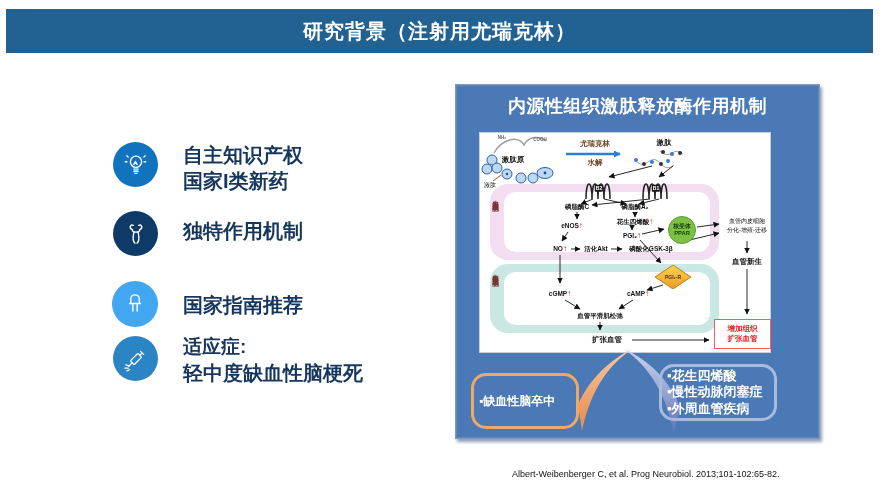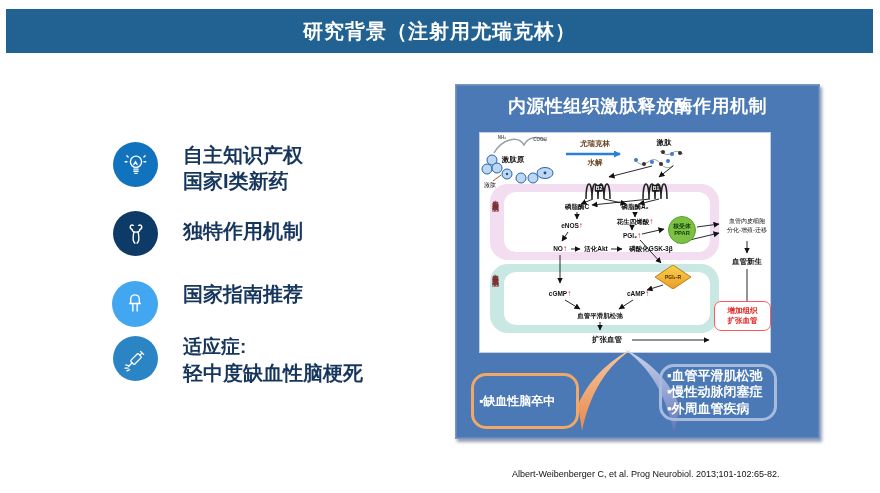--- a/index.html
+++ b/index.html
@@ -34,21 +34,21 @@
   .brown{color:#6b4423;font-size:7.5px;}
   .up{color:#e21f1f;font-size:8px;font-weight:bold;}
   .receptor{position:absolute;z-index:5;}
   .rlab{position:absolute;z-index:6;font-size:5px;font-weight:bold;color:#fff;background:#1b1b1b;
         padding:0 1px;border-radius:1px;transform:translate(-50%,-50%);line-height:1.3;}
   .ppar{position:absolute;left:188px;top:83px;width:28px;height:28px;border-radius:50%;background:#7cc143;
         border:1px solid #58a12b;z-index:5;display:flex;flex-direction:column;align-items:center;justify-content:center;
         color:#143c0a;font-size:5.8px;font-weight:bold;line-height:1.25;box-sizing:border-box;}
   .diamond{position:absolute;left:175px;top:132px;width:36px;height:24px;z-index:6;}
   .diamond .dtxt{position:absolute;left:50%;top:50%;transform:translate(-50%,-50%);font-size:5px;font-weight:bold;color:#4a2c00;white-space:nowrap;}
-  .redbox{position:absolute;left:234px;top:168px;width:57px;height:30px;border:1.5px solid #ff5a5a;border-radius:7px;
+  .redbox{position:absolute;left:234px;top:186px;width:57px;height:30px;border:1.5px solid #ff5a5a;border-radius:0;
           background:#fff;color:#e22222;font-weight:bold;font-size:7.5px;line-height:1.3;z-index:5;
           display:flex;flex-direction:column;align-items:center;justify-content:center;box-sizing:border-box;}
   .obox{position:absolute;border-radius:15px;display:flex;flex-direction:column;justify-content:center;
         color:#fff;font-weight:bold;z-index:3;box-sizing:border-box;}
   .lbox{left:15px;top:288px;width:108px;height:56px;border:3px solid #f0a868;font-size:12px;padding-left:5px;}
   .rbox{left:203px;top:279px;width:118px;height:57px;border:3px solid #a9bbdc;font-size:13px;line-height:16.5px;padding-left:5px;}
   .swoosh{position:absolute;z-index:2;}
   .citation{position:absolute;left:512px;top:469px;font-size:9px;color:#111;}
 </style>
 </head>
@@ -91,21 +91,21 @@
   </div>
 
   <div class="feature" style="left:112px;top:281px;">
     <div class="ficon" style="background:#42a6f0;width:46px;height:46px;">
       <svg width="28" height="28" viewBox="0 0 26 26" fill="none" stroke="#fff" stroke-width="1.3" stroke-linecap="round">
         <path d="M9,12.5 v-4 a4,4 0 0 1 8,0 v4"></path>
         <path d="M8,12.5 h10"></path>
         <path d="M11,12.5 v7 M15,12.5 v7"></path>
       </svg>
     </div>
-    <div class="ftext" style="margin-top:0;">
+    <div class="ftext" style="margin-top:11px;">
       <div>国家指南推荐</div>
     </div>
   </div>
 
   <div class="feature" style="left:113px;top:336px;">
     <div class="ficon" style="background:#2b84c4;">
       <svg width="28" height="28" viewBox="0 0 26 26" fill="none" stroke="#fff" stroke-width="1.2" stroke-linecap="round">
         <g transform="rotate(135 13 13)">
           <rect x="8" y="10.5" width="10" height="5" rx="1"></rect>
           <path d="M6,13 h2 M5,11 v4"></path>
@@ -268,20 +268,20 @@
     <svg class="swoosh" style="left:166px;top:264px;" width="60" height="86" viewBox="0 0 60 86">
       <defs>
           <linearGradient id="gb" x1="0" y1="0" x2="0" y2="1">
         <stop offset="0" stop-color="#cdd6ee"></stop>
             <stop offset="1" stop-color="#5f74b8"></stop>
           </linearGradient>
         </defs>
       <path d="M2,0 C28,18 44,46 52,84 L58,58 C48,32 28,12 2,0 Z" fill="url(#gb)"></path>
     </svg>
     <div class="obox rbox">
-      <span>▪血管平滑肌松弛</span>
+      <span>▪花生四烯酸</span>
       <span>▪慢性动脉闭塞症</span>
       <span>▪外周血管疾病</span>
     </div>
   </div>
 
   <div class="citation">Albert-Weibenberger C, et al. Prog Neurobiol. 2013;101-102:65-82.</div>
 </div>
 
 </body></html>

